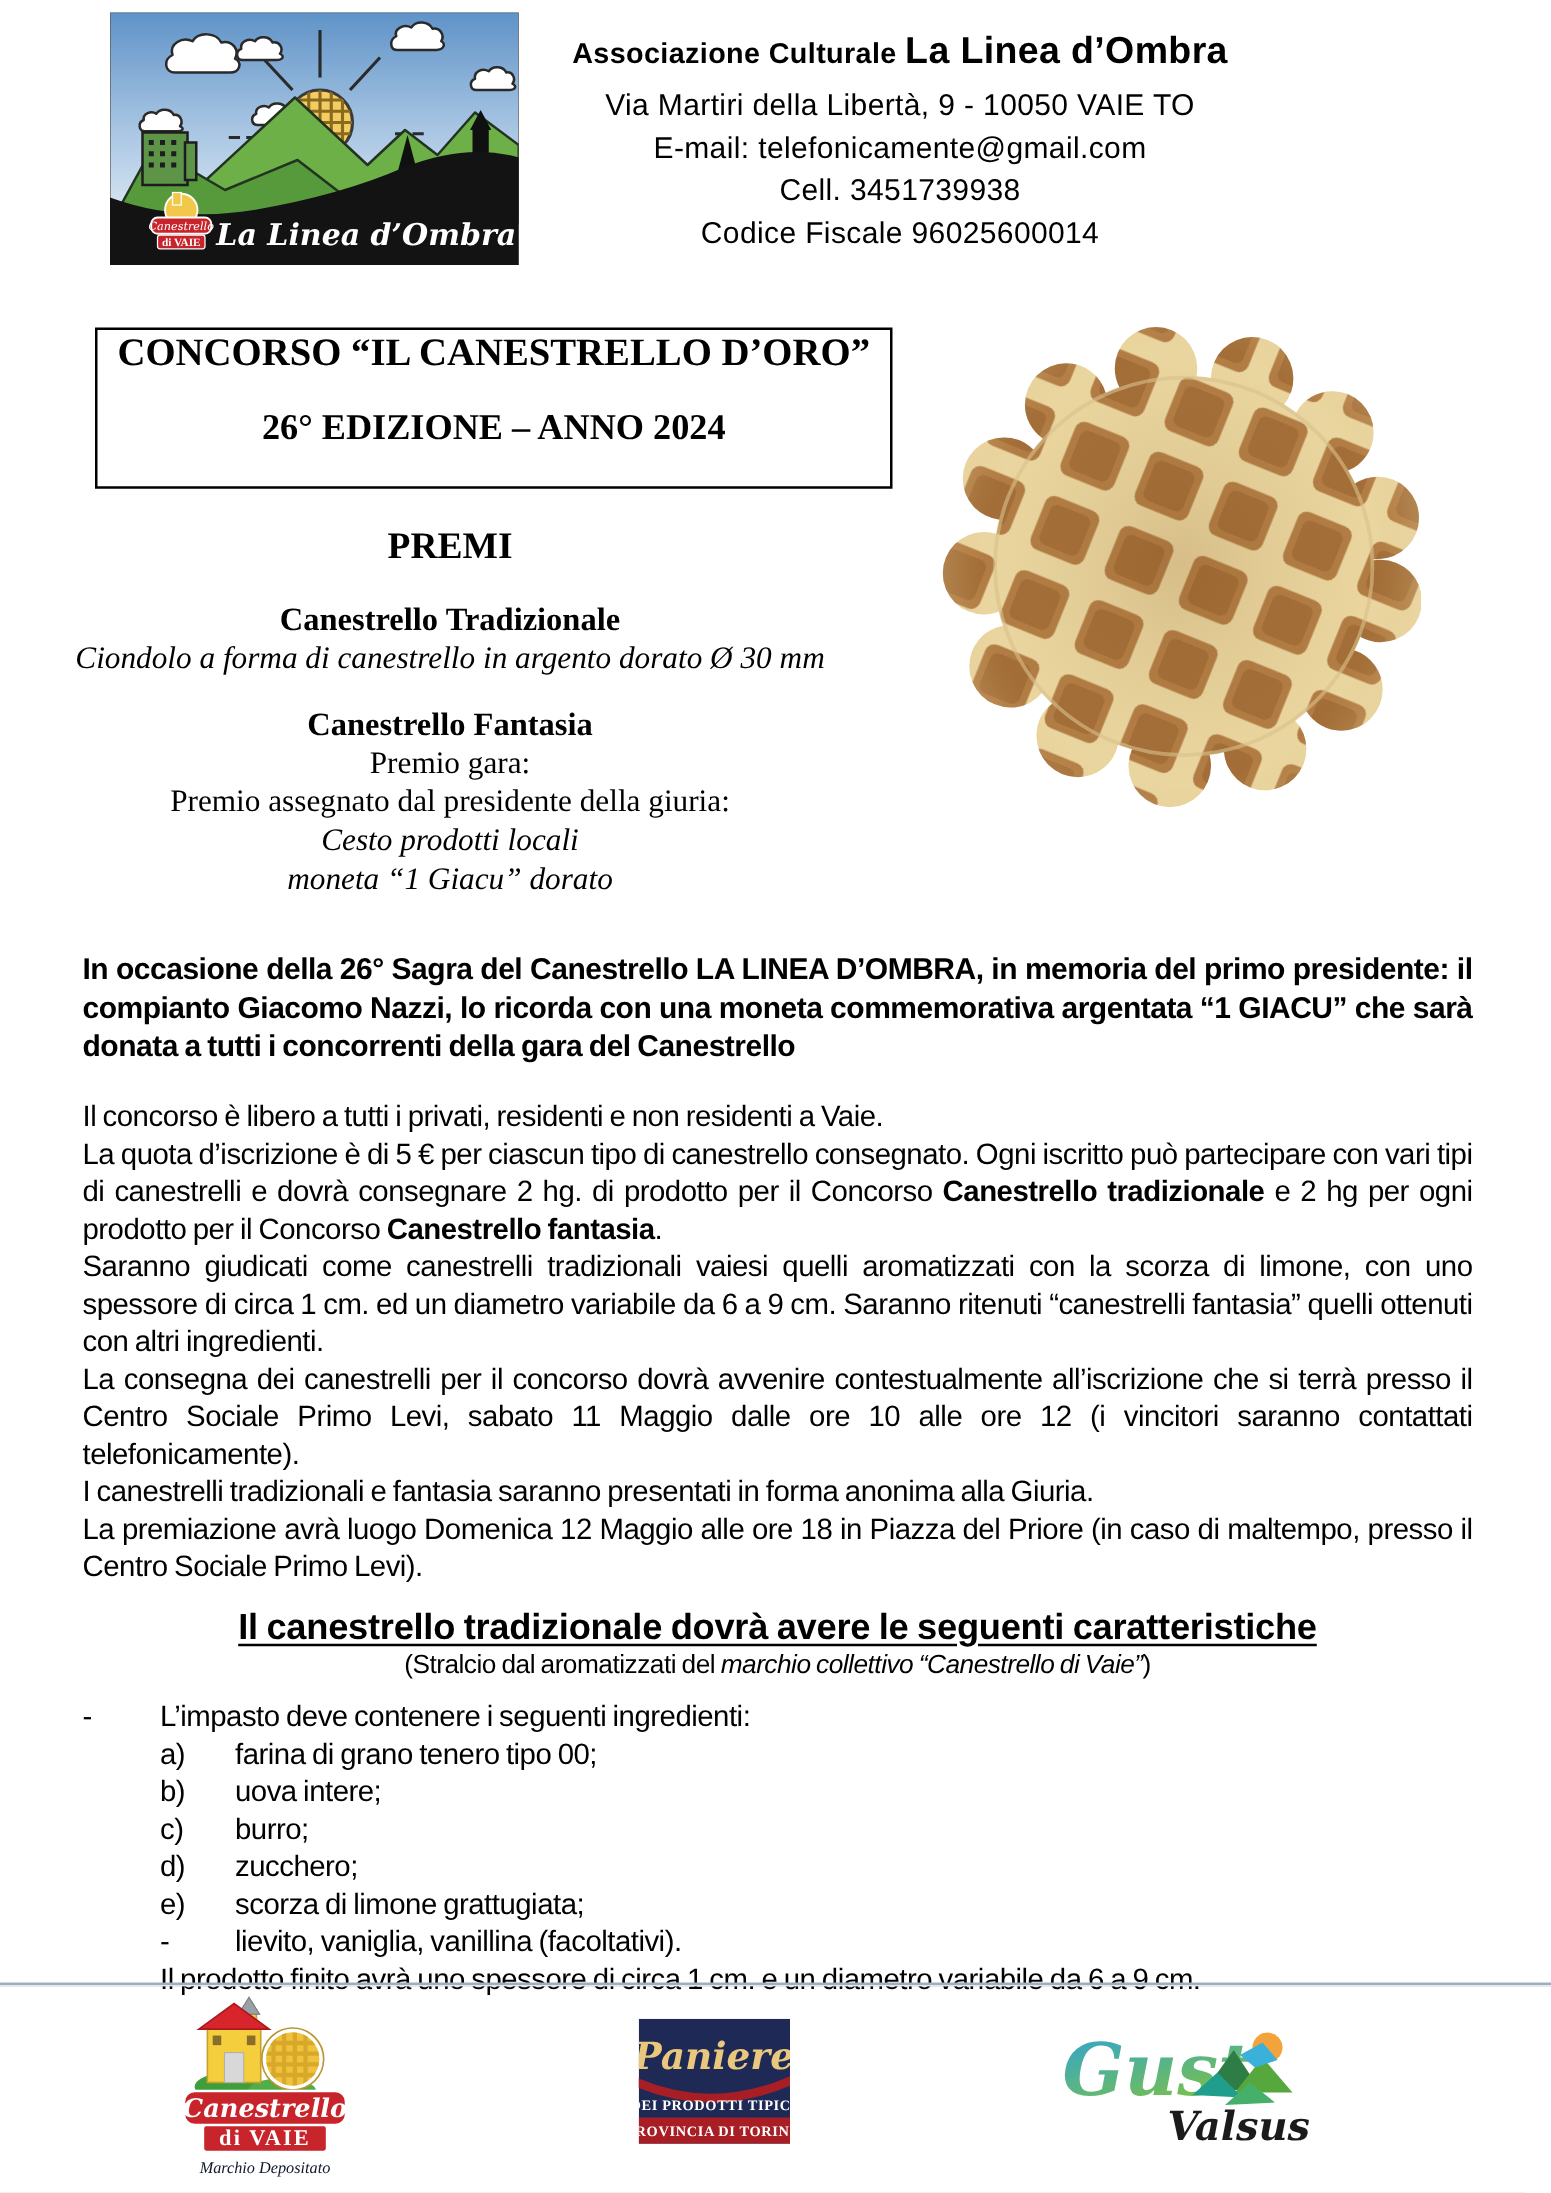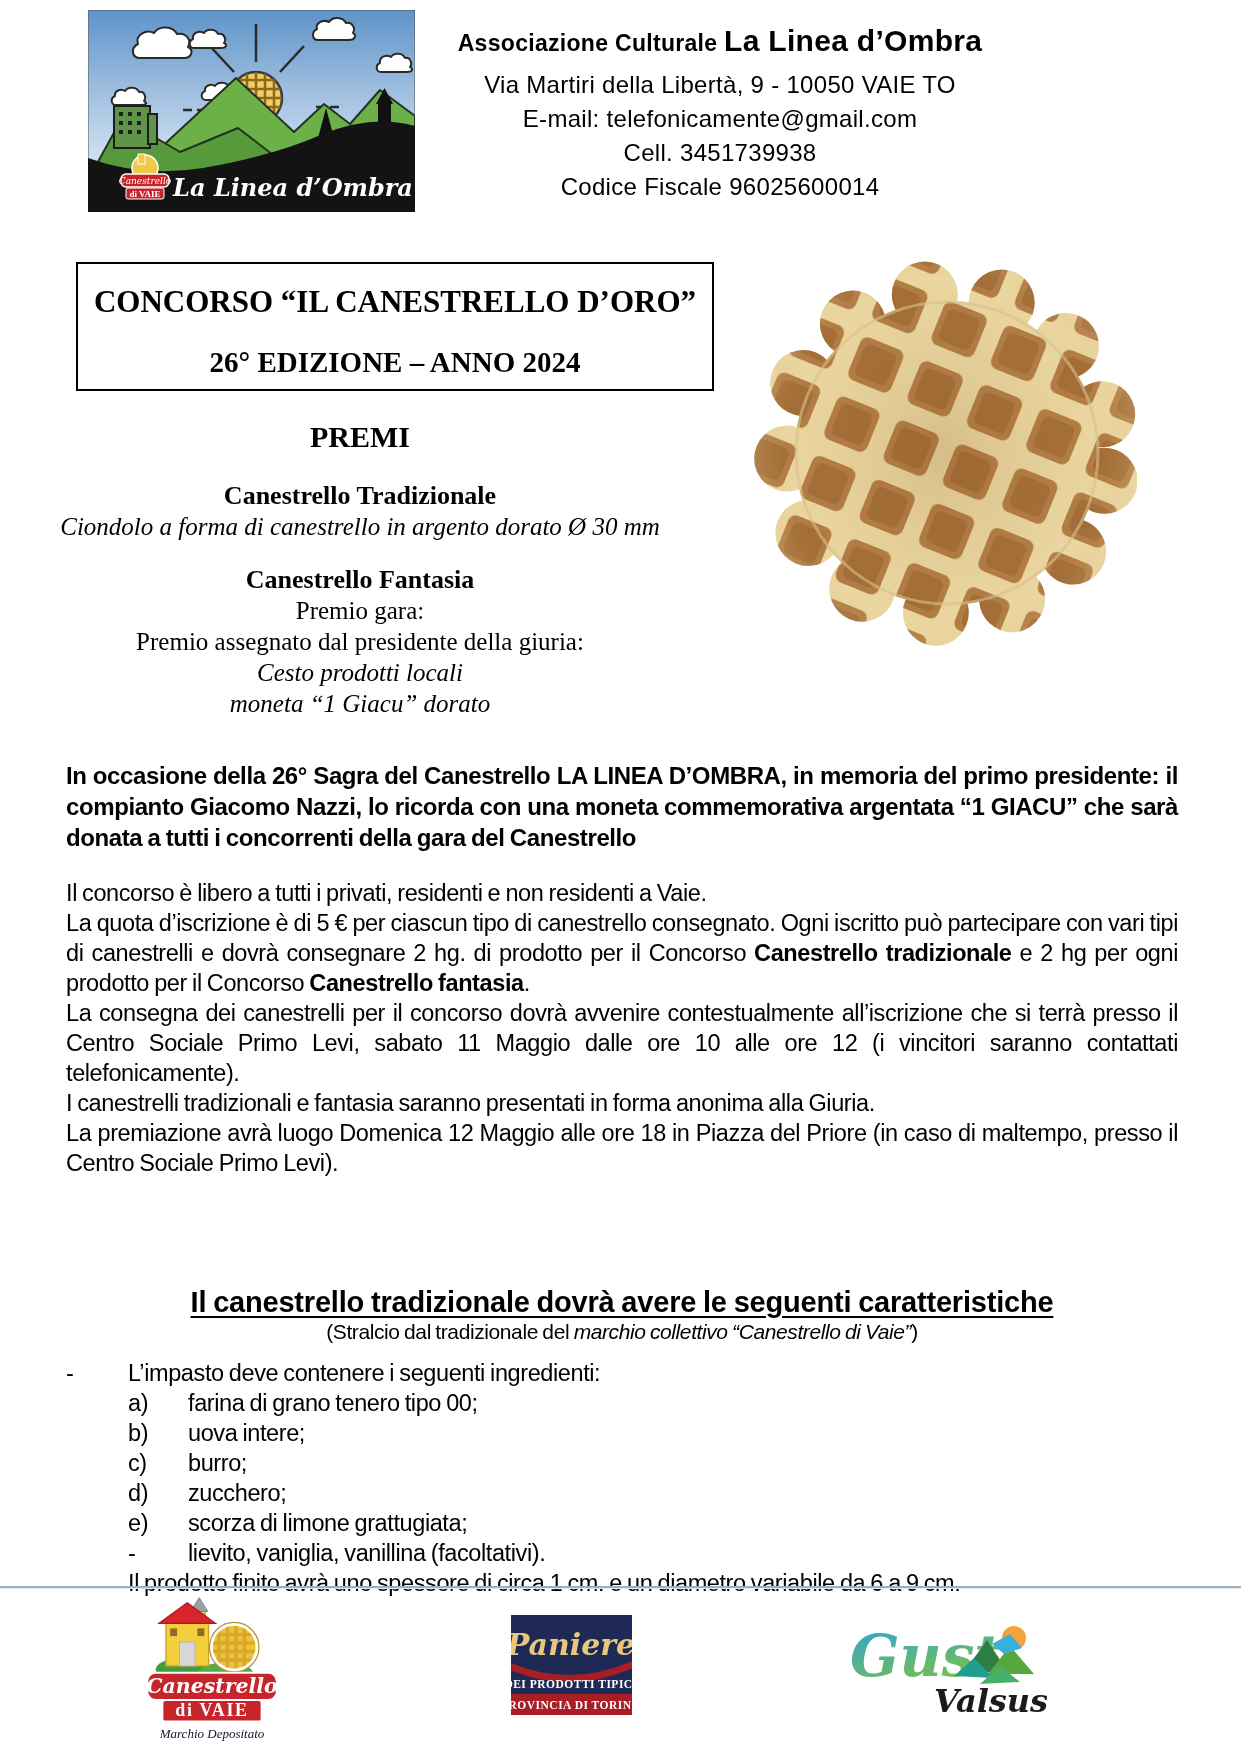--- a/index.html
+++ b/index.html
@@ -15,21 +15,21 @@
     font-family:"Liberation Sans",sans-serif;letter-spacing:.3px;
   }
   .header-line1{font-size:23px;font-weight:bold;margin-bottom:10px;}
   .header-line1 .org-name{font-size:30px;}
   .header-line{font-size:24px;line-height:34px;}
   
   .contest-box{
     position:absolute;left:76px;top:262px;width:638px;height:129px;
     border:2px solid #000;text-align:center;box-sizing:border-box;
   }
-  .contest-title{font-size:31px;font-weight:bold;margin-top:20px;}
+  .contest-title{font-size:31px;font-weight:bold;}
   .contest-subtitle{font-size:29px;font-weight:bold;margin-top:26px;}
   
   .waffle{position:absolute;left:752px;top:238px;width:385px;height:428px;}
   
   .premi{position:absolute;left:40px;top:420px;width:640px;text-align:center;}
   .premi-heading{font-size:30px;font-weight:bold;margin-bottom:26px;}
   .premi-line{font-size:25px;line-height:31px;}
   .premi-title{font-weight:bold;font-size:26px;}
   .premi-gap{height:22px;}
   .it{font-style:italic;}
@@ -232,28 +232,29 @@
     <div class="premi-line">Premio assegnato dal presidente della giuria:</div>
     <div class="premi-line it">Cesto prodotti locali</div>
     <div class="premi-line it">moneta “1 Giacu” dorato</div>
   </div>
 
   <div class="intro">In occasione della 26° Sagra del Canestrello LA LINEA D’OMBRA, in memoria del primo presidente: il compianto Giacomo Nazzi, lo ricorda con una moneta commemorativa argentata “1 GIACU” che sarà donata a tutti i concorrenti della gara del Canestrello</div>
 
   <div class="body-text">
     <p>Il concorso è libero a tutti i privati, residenti e non residenti a Vaie.</p>
     <p><span>La quota d’iscrizione è di 5 € per ciascun tipo di canestrello consegnato. Ogni iscritto può partecipare con vari tipi di canestrelli e dovrà consegnare 2 hg. di prodotto per il Concorso </span><span class="b">Canestrello tradizionale</span><span> e 2 hg per ogni prodotto per il Concorso </span><span class="b">Canestrello fantasia</span><span>.</span></p>
+    <p>Saranno giudicati come canestrelli tradizionali vaiesi quelli aromatizzati con la scorza di limone, con uno spessore di circa 1 cm. ed un diametro variabile da 6 a 9 cm. Saranno ritenuti “canestrelli fantasia” quelli ottenuti con altri ingredienti.</p>
     <p>La consegna dei canestrelli per il concorso dovrà avvenire contestualmente all’iscrizione che si terrà presso il Centro Sociale Primo Levi, sabato 11 Maggio dalle ore 10 alle ore 12 (i vincitori saranno contattati telefonicamente).</p>
     <p>I canestrelli tradizionali e fantasia saranno presentati in forma anonima alla Giuria.</p>
     <p>La premiazione avrà luogo Domenica 12 Maggio alle ore 18 in Piazza del Priore (in caso di maltempo, presso il Centro Sociale Primo Levi).</p>
   </div>
 
   <div class="req">
     <div class="req-heading">Il canestrello tradizionale dovrà avere le seguenti caratteristiche</div>
-    <div class="req-sub"><span>(Stralcio dal tradizionale del </span><span class="it">marchio collettivo “Canestrello di Vaie”</span><span>)</span></div>
+    <div class="req-sub"><span>(Stralcio dal aromatizzati del </span><span class="it">marchio collettivo “Canestrello di Vaie”</span><span>)</span></div>
     <div class="req-row">
       <span class="marker">-</span>
       <span>L’impasto deve contenere i seguenti ingredienti:</span>
     </div>
     <div class="req-items">
       <div class="req-row">
         <span class="marker">a)</span>
         <span>farina di grano tenero tipo 00;</span>
       </div>
       <div class="req-row">

